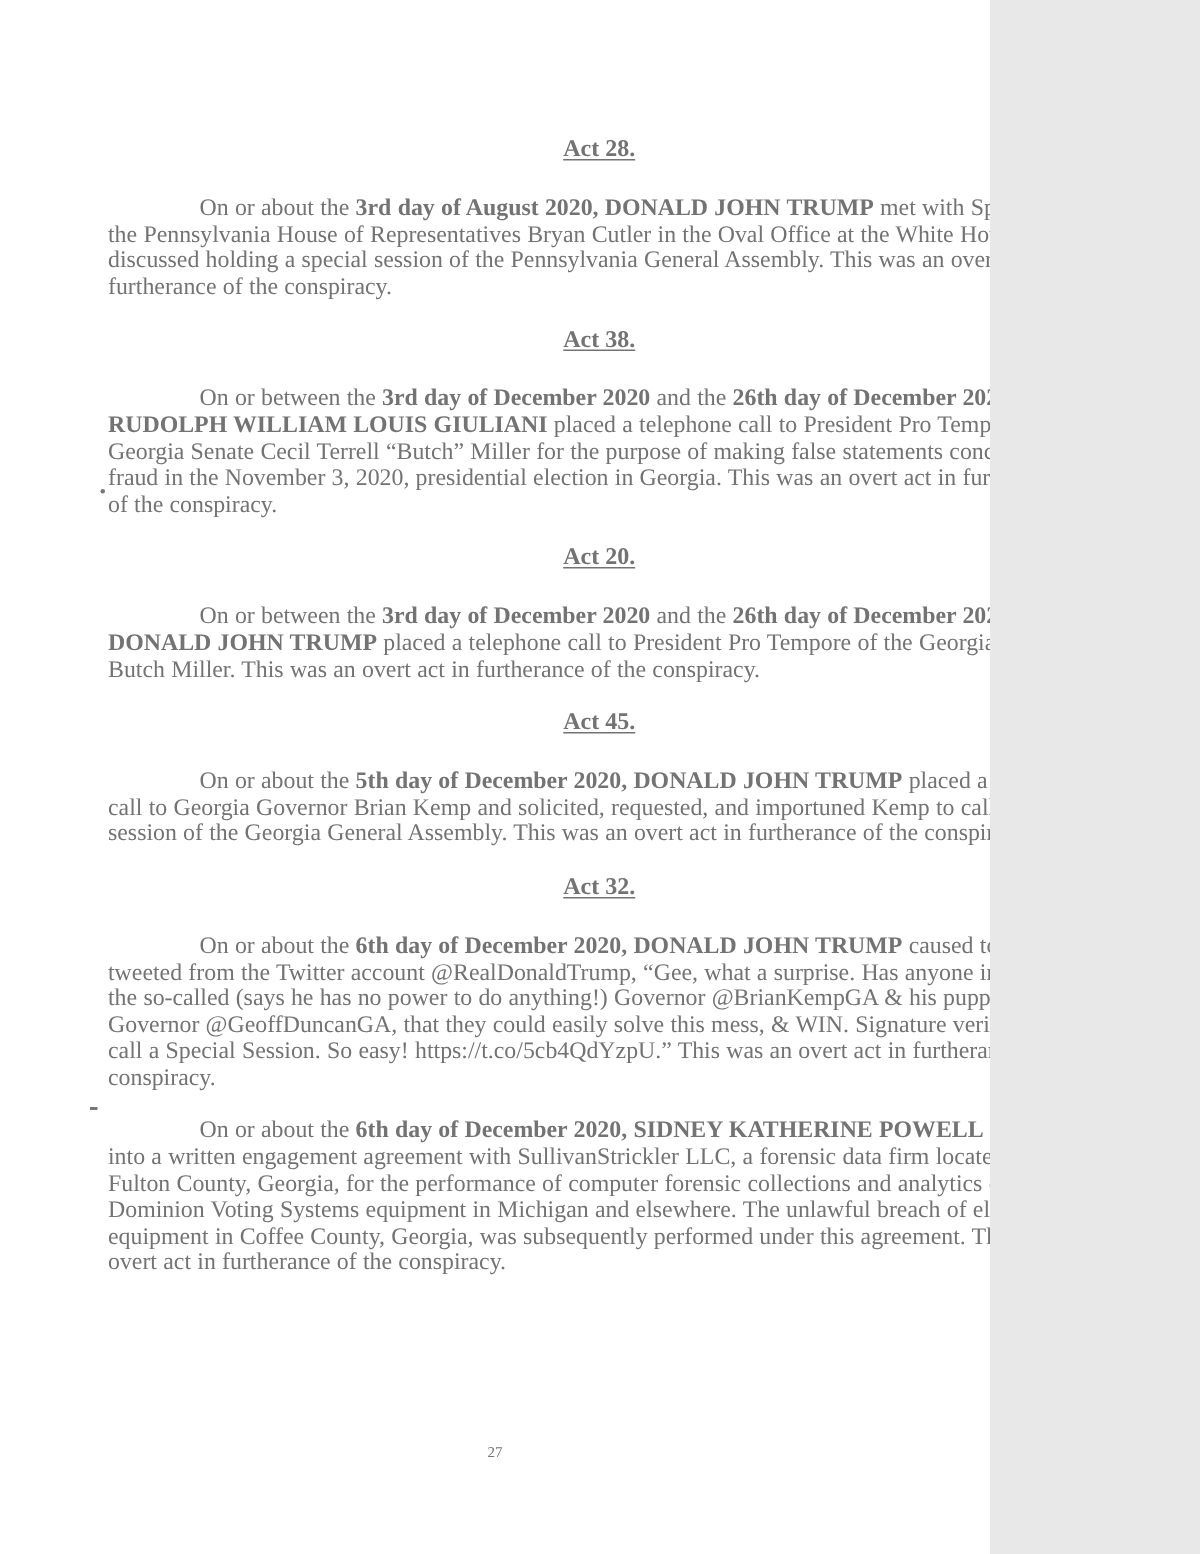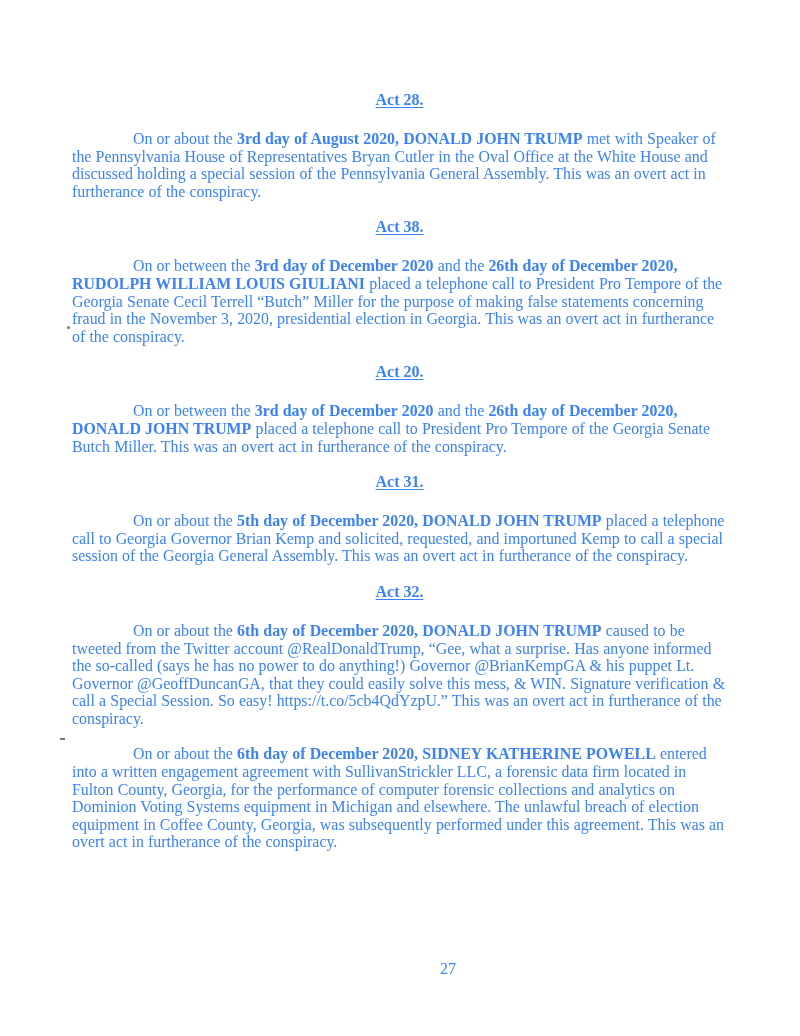--- a/index.html
+++ b/index.html
@@ -2,25 +2,25 @@
 <html><head>
 <meta charset="utf-8">
 <style>
   html, body {
     margin: 0;
     padding: 0;
     background: #e8e8e8;
   }
   .page {
     position: relative;
-    width: 800px;
+    width: 660px;
     height: 1036px;
     background: #ffffff;
     font-family: "Liberation Serif", "DejaVu Serif", serif;
-    color: #3b82f6;
+    color: #737373;
     overflow: hidden;
   }
   .content {
     position: absolute;
     left: 72px;
     top: 91px;
     width: 655px;
   }
   .act-heading {
     font-size: 16px;
@@ -41,23 +41,22 @@
     text-align: left;
     word-spacing: 0.2px;
   }
   .act-body b { font-weight: 700; }
   .page-number {
     position: absolute;
     top: 960px;
     left: 0;
     width: 100%;
     text-align: center;
-    font-size: 16px;
+    font-size: 10px;
     line-height: 18px;
-    margin-left: 48px;
   }
   .artifact { position: absolute; background: #4a4a4a; opacity: 0.75; }
   .artifact-dot  { left: 67px; top: 326px; width: 3px; height: 3px; border-radius: 50%; }
   .artifact-dash { left: 60px; top: 738px; width: 5px; height: 2px; }
 </style>
 </head>
 <body>
 
 <div class="page">
   <div class="content">
@@ -71,21 +70,21 @@
       <h2 class="act-heading"><span class="u">Act 38.</span></h2>
       <p class="act-body">On or between the <b>3rd day of December 2020</b> and the <b>26th day of December 2020, RUDOLPH WILLIAM LOUIS GIULIANI</b> placed a telephone call to President Pro Tempore of the Georgia Senate Cecil Terrell “Butch” Miller for the purpose of making false statements concerning fraud in the November 3, 2020, presidential election in Georgia. This was an overt act in furtherance of the conspiracy.</p>
     </section>
 
     <section>
       <h2 class="act-heading"><span class="u">Act 20.</span></h2>
       <p class="act-body">On or between the <b>3rd day of December 2020</b> and the <b>26th day of December 2020, DONALD JOHN TRUMP</b> placed a telephone call to President Pro Tempore of the Georgia Senate Butch Miller. This was an overt act in furtherance of the conspiracy.</p>
     </section>
 
     <section>
-      <h2 class="act-heading"><span class="u">Act 31.</span></h2>
+      <h2 class="act-heading"><span class="u">Act 45.</span></h2>
       <p class="act-body">On or about the <b>5th day of December 2020, DONALD JOHN TRUMP</b> placed a telephone call to Georgia Governor Brian Kemp and solicited, requested, and importuned Kemp to call a special session of the Georgia General Assembly. This was an overt act in furtherance of the conspiracy.</p>
     </section>
 
     <section>
       <h2 class="act-heading"><span class="u">Act 32.</span></h2>
       <p class="act-body">On or about the <b>6th day of December 2020, DONALD JOHN TRUMP</b> caused to be tweeted from the Twitter account @RealDonaldTrump, “Gee, what a surprise. Has anyone informed the so-called (says he has no power to do anything!) Governor @BrianKempGA &amp; his puppet Lt. Governor @GeoffDuncanGA, that they could easily solve this mess, &amp; WIN. Signature verification &amp; call a Special Session. So easy! https://t.co/5cb4QdYzpU.” This was an overt act in furtherance of the conspiracy.</p>
     </section>
 
     <section>
       <p class="act-body">On or about the <b>6th day of December 2020, SIDNEY KATHERINE POWELL</b> entered into a written engagement agreement with SullivanStrickler LLC, a forensic data firm located in Fulton County, Georgia, for the performance of computer forensic collections and analytics on Dominion Voting Systems equipment in Michigan and elsewhere. The unlawful breach of election equipment in Coffee County, Georgia, was subsequently performed under this agreement. This was an overt act in furtherance of the conspiracy.</p>

